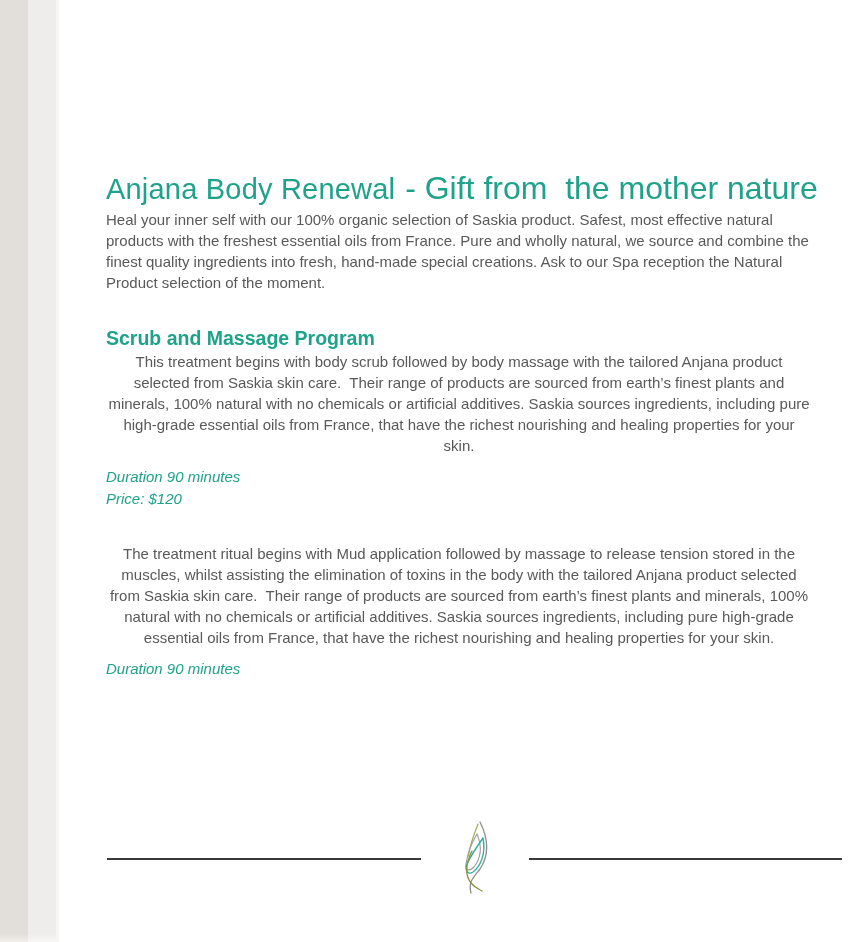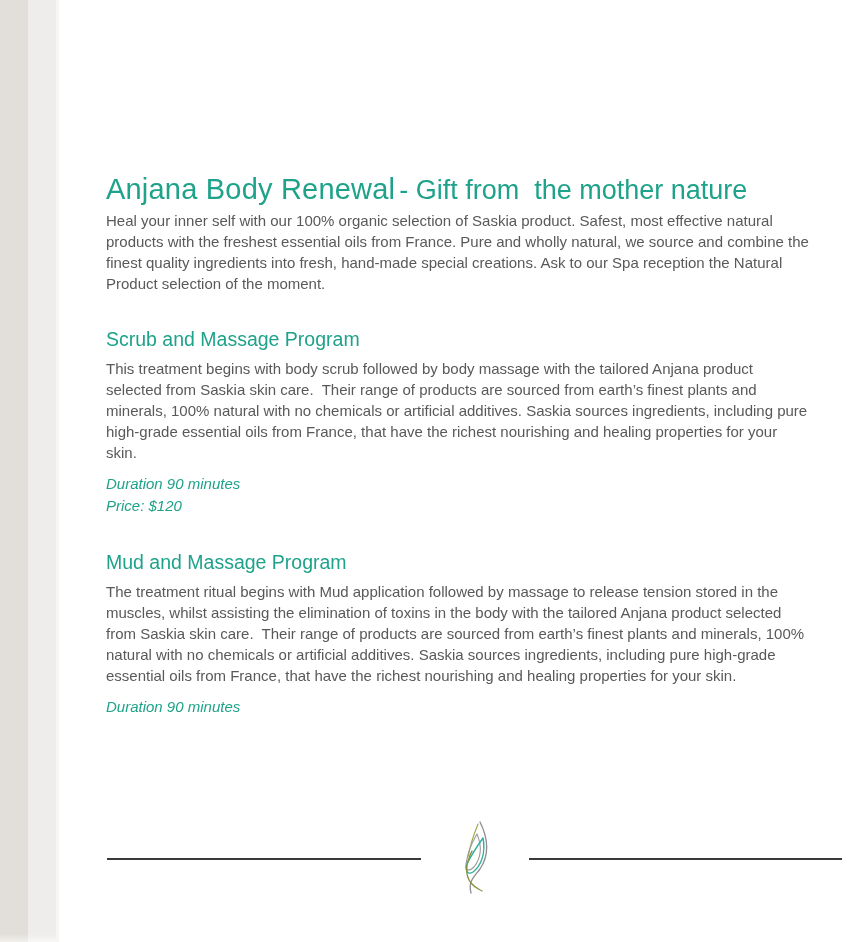--- a/index.html
+++ b/index.html
@@ -32,38 +32,38 @@
     width: 706px;
   }
 
   h1.title {
     white-space: nowrap;
     font-weight: 400;
     line-height: 40px;
     color: var(--accent);
   }
   .title-main { font-size: 29px; letter-spacing: 0.2px; }
-  .title-sub  { font-size: 27px; margin-left: 4px; white-space: pre; }
+  .title-sub  { font-size: 32px; margin-left: 10px; white-space: pre; }
 
   p.body {
     margin-top: 0;
     font-size: 15px;
     line-height: 21px;
     color: #595959;
     white-space: pre-wrap;
   }
 
   section { margin-top: 33px; }
   h2.section-heading {
-    font-weight: 400;
+    font-weight: 700;
     font-size: 19.5px;
     line-height: 24px;
     color: var(--accent);
   }
-  section p.body { margin-top: 7px; }
+  section p.body { margin-top: 1px; text-align: center; }
   p.meta {
     font-size: 15px;
     line-height: 22px;
     font-style: italic;
     color: var(--accent);
   }
   p.meta.first { margin-top: 10px; }
 
   .footer {
     position: absolute;
@@ -104,21 +104,20 @@
     <p class="body intro">Heal your inner self with our 100% organic selection of Saskia product. Safest, most effective natural products with the freshest essential oils from France. Pure and wholly natural, we source and combine the finest quality ingredients into fresh, hand-made special creations. Ask to our Spa reception the Natural Product selection of the moment.</p>
 
     <section>
       <h2 class="section-heading">Scrub and Massage Program</h2>
       <p class="body">This treatment begins with body scrub followed by body massage with the tailored Anjana product selected from Saskia skin care.  Their range of products are sourced from earth’s finest plants and minerals, 100% natural with no chemicals or artificial additives. Saskia sources ingredients, including pure high-grade essential oils from France, that have the richest nourishing and healing properties for your skin.</p>
       <p class="meta first">Duration 90 minutes</p>
       <p class="meta">Price: $120</p>
     </section>
 
     <section>
-      <h2 class="section-heading">Mud and Massage Program</h2>
       <p class="body">The treatment ritual begins with Mud application followed by massage to release tension stored in the muscles, whilst assisting the elimination of toxins in the body with the tailored Anjana product selected from Saskia skin care.  Their range of products are sourced from earth’s finest plants and minerals, 100% natural with no chemicals or artificial additives. Saskia sources ingredients, including pure high-grade essential oils from France, that have the richest nourishing and healing properties for your skin.</p>
       <p class="meta first">Duration 90 minutes</p>
     </section>
 
   </div>
 
   <div class="footer">
     <div class="rule"></div>
     <div class="logo-wrap">
       <svg width="48" height="76" viewBox="0 0 48 76" fill="none" xmlns="http://www.w3.org/2000/svg">

